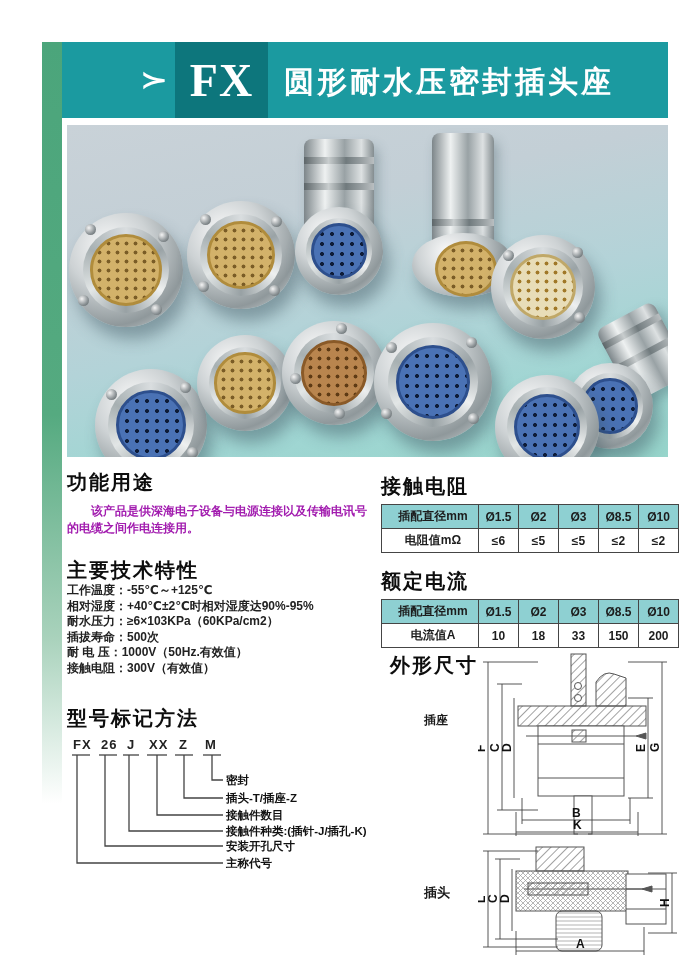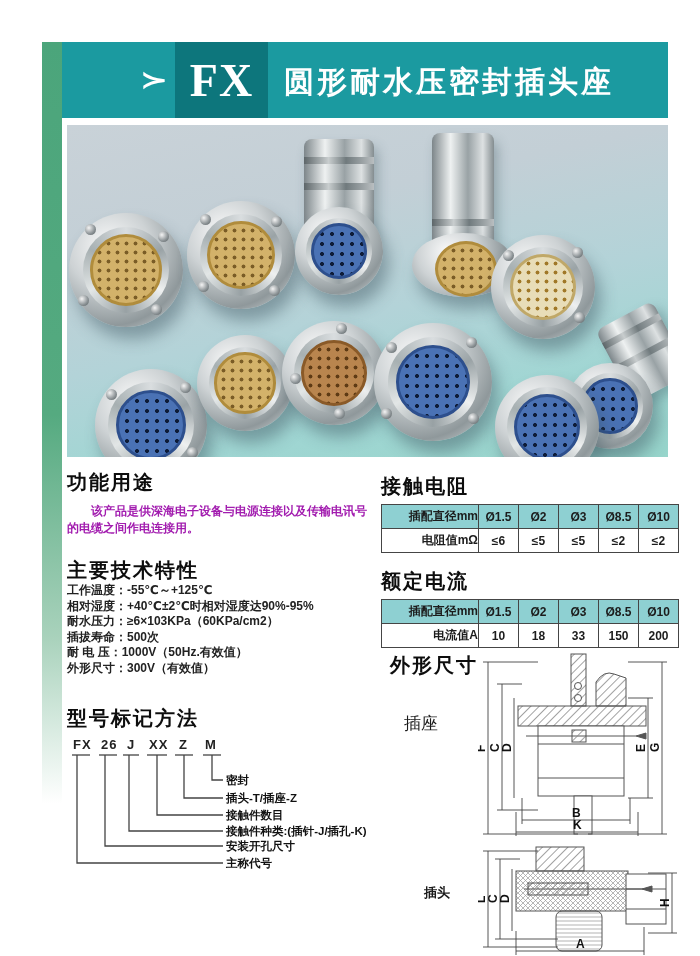--- a/index.html
+++ b/index.html
@@ -55,21 +55,21 @@
   .h1{font-size:20px;font-weight:900;color:#0d0d0d;letter-spacing:2px;white-space:nowrap;}
   .body-text{font-size:12px;line-height:17px;width:302px;text-indent:2em;color:#a21caf;font-weight:700;}
   .spec-list{width:310px;font-size:12px;font-weight:700;color:#222;}
   .spec-line{display:flex;white-space:pre;line-height:15.6px;}
 
   
   table.spec{border-collapse:collapse;table-layout:fixed;}
   table.spec th,table.spec td{border:1.6px solid #454545;height:23px;font-size:12px;
     font-weight:700;color:#1c1c1c;padding:0;text-align:center;}
   table.spec th{background:#8ed0d2;}
-  table.spec .lead{width:90px;text-align:right;padding-left:6px;}
+  table.spec .lead{width:90px;text-align:center;padding-left:6px;}
   table.spec .c{width:39px;}
 
   
   svg text{font-family:"Liberation Sans","DejaVu Sans",sans-serif;}
   .dim-label{font-size:12px;font-weight:900;fill:#111;}
   .tok{font-size:13px;font-weight:700;fill:#222;letter-spacing:1px;}
   .lbl{font-size:11.5px;font-weight:900;fill:#111;}
 </style>
 </head>
 <body>
@@ -200,21 +200,21 @@
   <div class="abs h1" style="left:67px;top:469px">功能用途</div>
   <div class="abs body-text" style="left:67px;top:503px">该产品是供深海电子设备与电源连接以及传输电讯号的电缆之间作电连接用。</div>
 
   <div class="abs h1" style="left:67px;top:557px">主要技术特性</div>
   <div class="abs spec-list" style="left:67px;top:583px">
     <div class="spec-line"><span>工作温度：</span><span>-55℃～+125℃</span></div>
     <div class="spec-line"><span>相对湿度：</span><span>+40℃±2℃时相对湿度达90%-95%</span></div>
     <div class="spec-line"><span>耐水压力：</span><span>≥6×103KPa（60KPa/cm2）</span></div>
     <div class="spec-line"><span>插拔寿命：</span><span>500次</span></div>
     <div class="spec-line"><span>耐 电 压：</span><span>1000V（50Hz.有效值）</span></div>
-    <div class="spec-line"><span>外形尺寸：</span><span>300V（有效值）</span></div>
+    <div class="spec-line"><span>接触电阻：</span><span>300V（有效值）</span></div>
   </div>
 
   <div class="abs h1" style="left:67px;top:705px">型号标记方法</div>
   <svg class="abs" style="left:67px;top:733px" width="310" height="142" viewBox="0 0 310 142">
     <g stroke="#444" stroke-width="1.3" fill="none">
       <line x1="5" y1="22" x2="23" y2="22"></line>
         <line x1="32" y1="22" x2="50" y2="22"></line>
       <line x1="56" y1="22" x2="72" y2="22"></line>
         <line x1="80" y1="22" x2="100" y2="22"></line>
       <line x1="108" y1="22" x2="126" y2="22"></line>
@@ -278,21 +278,21 @@
       <td>10</td>
       <td>18</td>
       <td>33</td>
       <td>150</td>
       <td>200</td>
     </tr>
   </tbody>
     </table>
 
   <div class="abs h1" style="left:390px;top:652px">外形尺寸</div>
-  <div class="abs" style="left:404px;top:712px;font-size:17px;font-weight:400">插座</div>
+  <div class="abs" style="left:424px;top:712px;font-size:12px;font-weight:700">插座</div>
   <div class="abs" style="left:424px;top:884px;font-size:13px;font-weight:900">插头</div>
 
   <svg class="abs" style="left:478px;top:648px" width="208" height="196" viewBox="0 0 208 196">
     <defs>
       <pattern id="hatch" width="6" height="6" patternUnits="userSpaceOnUse" patternTransform="rotate(45)">
         <line x1="0" y1="0" x2="0" y2="6" stroke="#8a8a8a" stroke-width="1.6"></line>
       </pattern>
       <pattern id="cross" width="5" height="5" patternUnits="userSpaceOnUse">
         <path d="M0 0L5 5M5 0L0 5" stroke="#9a9a9a" stroke-width="0.7"></path>
       </pattern>

